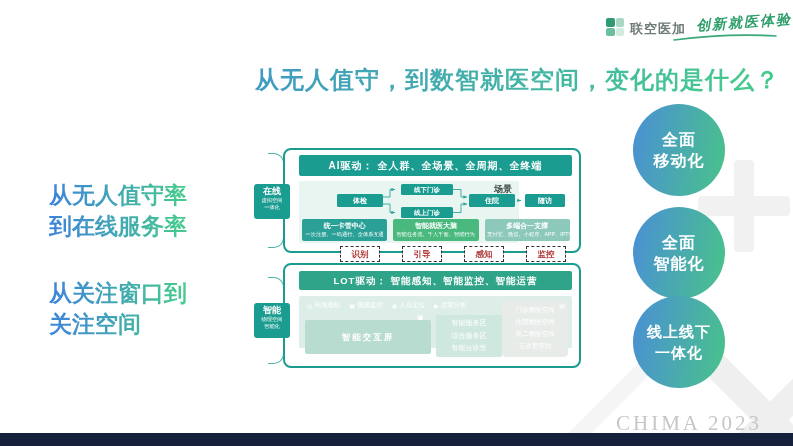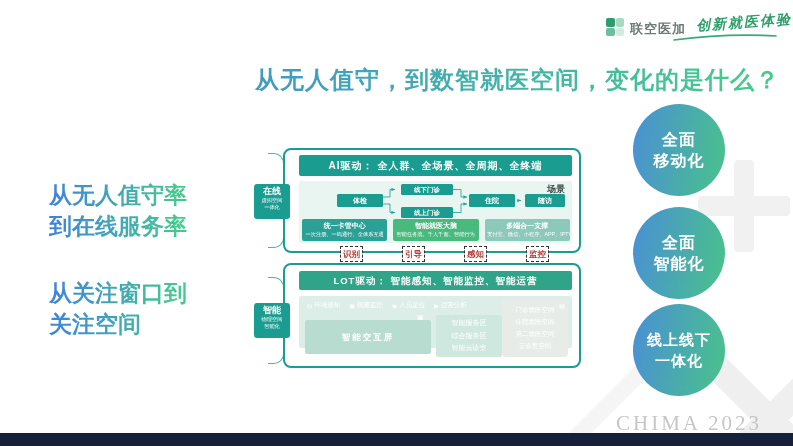--- a/index.html
+++ b/index.html
@@ -40,33 +40,33 @@
   
   .frame { position:absolute; left:283px; width:298px; background:#fff;
            border:2px solid #1a9c90; border-radius:8px; z-index:2; }
   .frame-top { top:148px; height:105px; }
   .frame-bottom { top:263px; height:105px; }
   .banner { position:absolute; left:299px; width:273px; color:#fff; font-weight:bold;
             text-align:center; border-radius:2px; z-index:3; letter-spacing:1px; }
   .banner-ai { top:155px; height:21px; line-height:21px; font-size:10px; background:#1a9c90; }
   .banner-lot { top:271px; height:19px; line-height:19px; font-size:9.5px; background:#2fa489; }
 
-  .scene-panel { position:absolute; left:299px; top:181px; width:273px; height:62px;
+  .scene-panel { position:absolute; left:299px; top:181px; width:220px; height:62px;
                  background:#e9f5f1; border-radius:2px; z-index:3; }
   .scene-label { position:absolute; right:7px; top:2px; font-size:9px; font-weight:bold; color:#3c4a46; }
   .flow-svg { position:absolute; left:0; top:2px; }
 
   .cap-row { position:absolute; left:302px; top:219px; width:268px; height:22px;
              display:flex; gap:6px; z-index:4; }
   .cap { flex:1; border-radius:2px; color:#fff; text-align:center; padding-top:2px; overflow:hidden; }
   .cap-1 { background:#2aa096; } .cap-2 { background:#49b97e; } .cap-3 { background:#8cc9bb; }
   .cap-title { font-size:7px; font-weight:bold; line-height:9px; }
   .cap-sub { font-size:5.5px; line-height:8px; transform:scale(0.95); white-space:nowrap; }
 
-  .tag { position:absolute; top:246px; width:23px; height:16px; background:#fff;
+  .tag { position:absolute; top:246px; width:40px; height:16px; background:#fff;
          border:1px dashed #333; color:#b23c3c; font-size:8.5px; font-weight:bold;
          line-height:14px; text-align:center; z-index:5; }
   .tag-1 { left:340px; } .tag-2 { left:402px; } .tag-3 { left:464px; } .tag-4 { left:526px; }
 
   .iot-panel { position:absolute; left:299px; top:296px; width:273px; height:52px;
                background:#ddeee8; border-radius:2px; z-index:3; }
   .iot-row { position:absolute; left:8px; top:5px; width:196px; display:flex; gap:9px; }
   .iot-item { display:flex; align-items:center; gap:2px; color:#fff; font-size:6.5px; white-space:nowrap; }
   .iot-item .ic { font-size:6px; }
   .screen-block { position:absolute; left:6px; top:24px; width:126px; height:34px; background:#b9dcd1;
@@ -90,21 +90,21 @@
                 border-radius:3px; color:#fff; text-align:center; z-index:4; padding-top:2px; }
   .side-label-1 { top:184px; } .side-label-2 { top:303px; }
   .side-title { font-size:9px; font-weight:bold; line-height:11px; }
   .side-sub { font-size:5.5px; line-height:7px; transform:scale(0.95); }
 
   
   .circle { position:absolute; left:633px; width:92px; height:92px; border-radius:50%;
             background:linear-gradient(100deg,#4a8fd6 0%,#49c389 100%);
             display:flex; flex-direction:column; align-items:center; justify-content:center;
             color:#fff; font-size:16px; font-weight:bold; line-height:21px; z-index:2; letter-spacing:1px; }
-  .circle-1 { top:104px; } .circle-2 { top:207px; } .circle-3 { top:304px; font-size:15px; }
+  .circle-1 { top:104px; } .circle-2 { top:207px; } .circle-3 { top:296px; font-size:15px; }
 
   
   .watermark { position:absolute; left:616px; top:411px; font-family:"Liberation Serif", serif;
                font-size:21px; color:#c6c6c6; letter-spacing:3px; z-index:3; }
   .footer-bar { position:absolute; left:0; top:433px; width:793px; height:13px; background:#15203a; z-index:2; }
 </style>
 </head>
 <body>
 
 <div class="stage">

